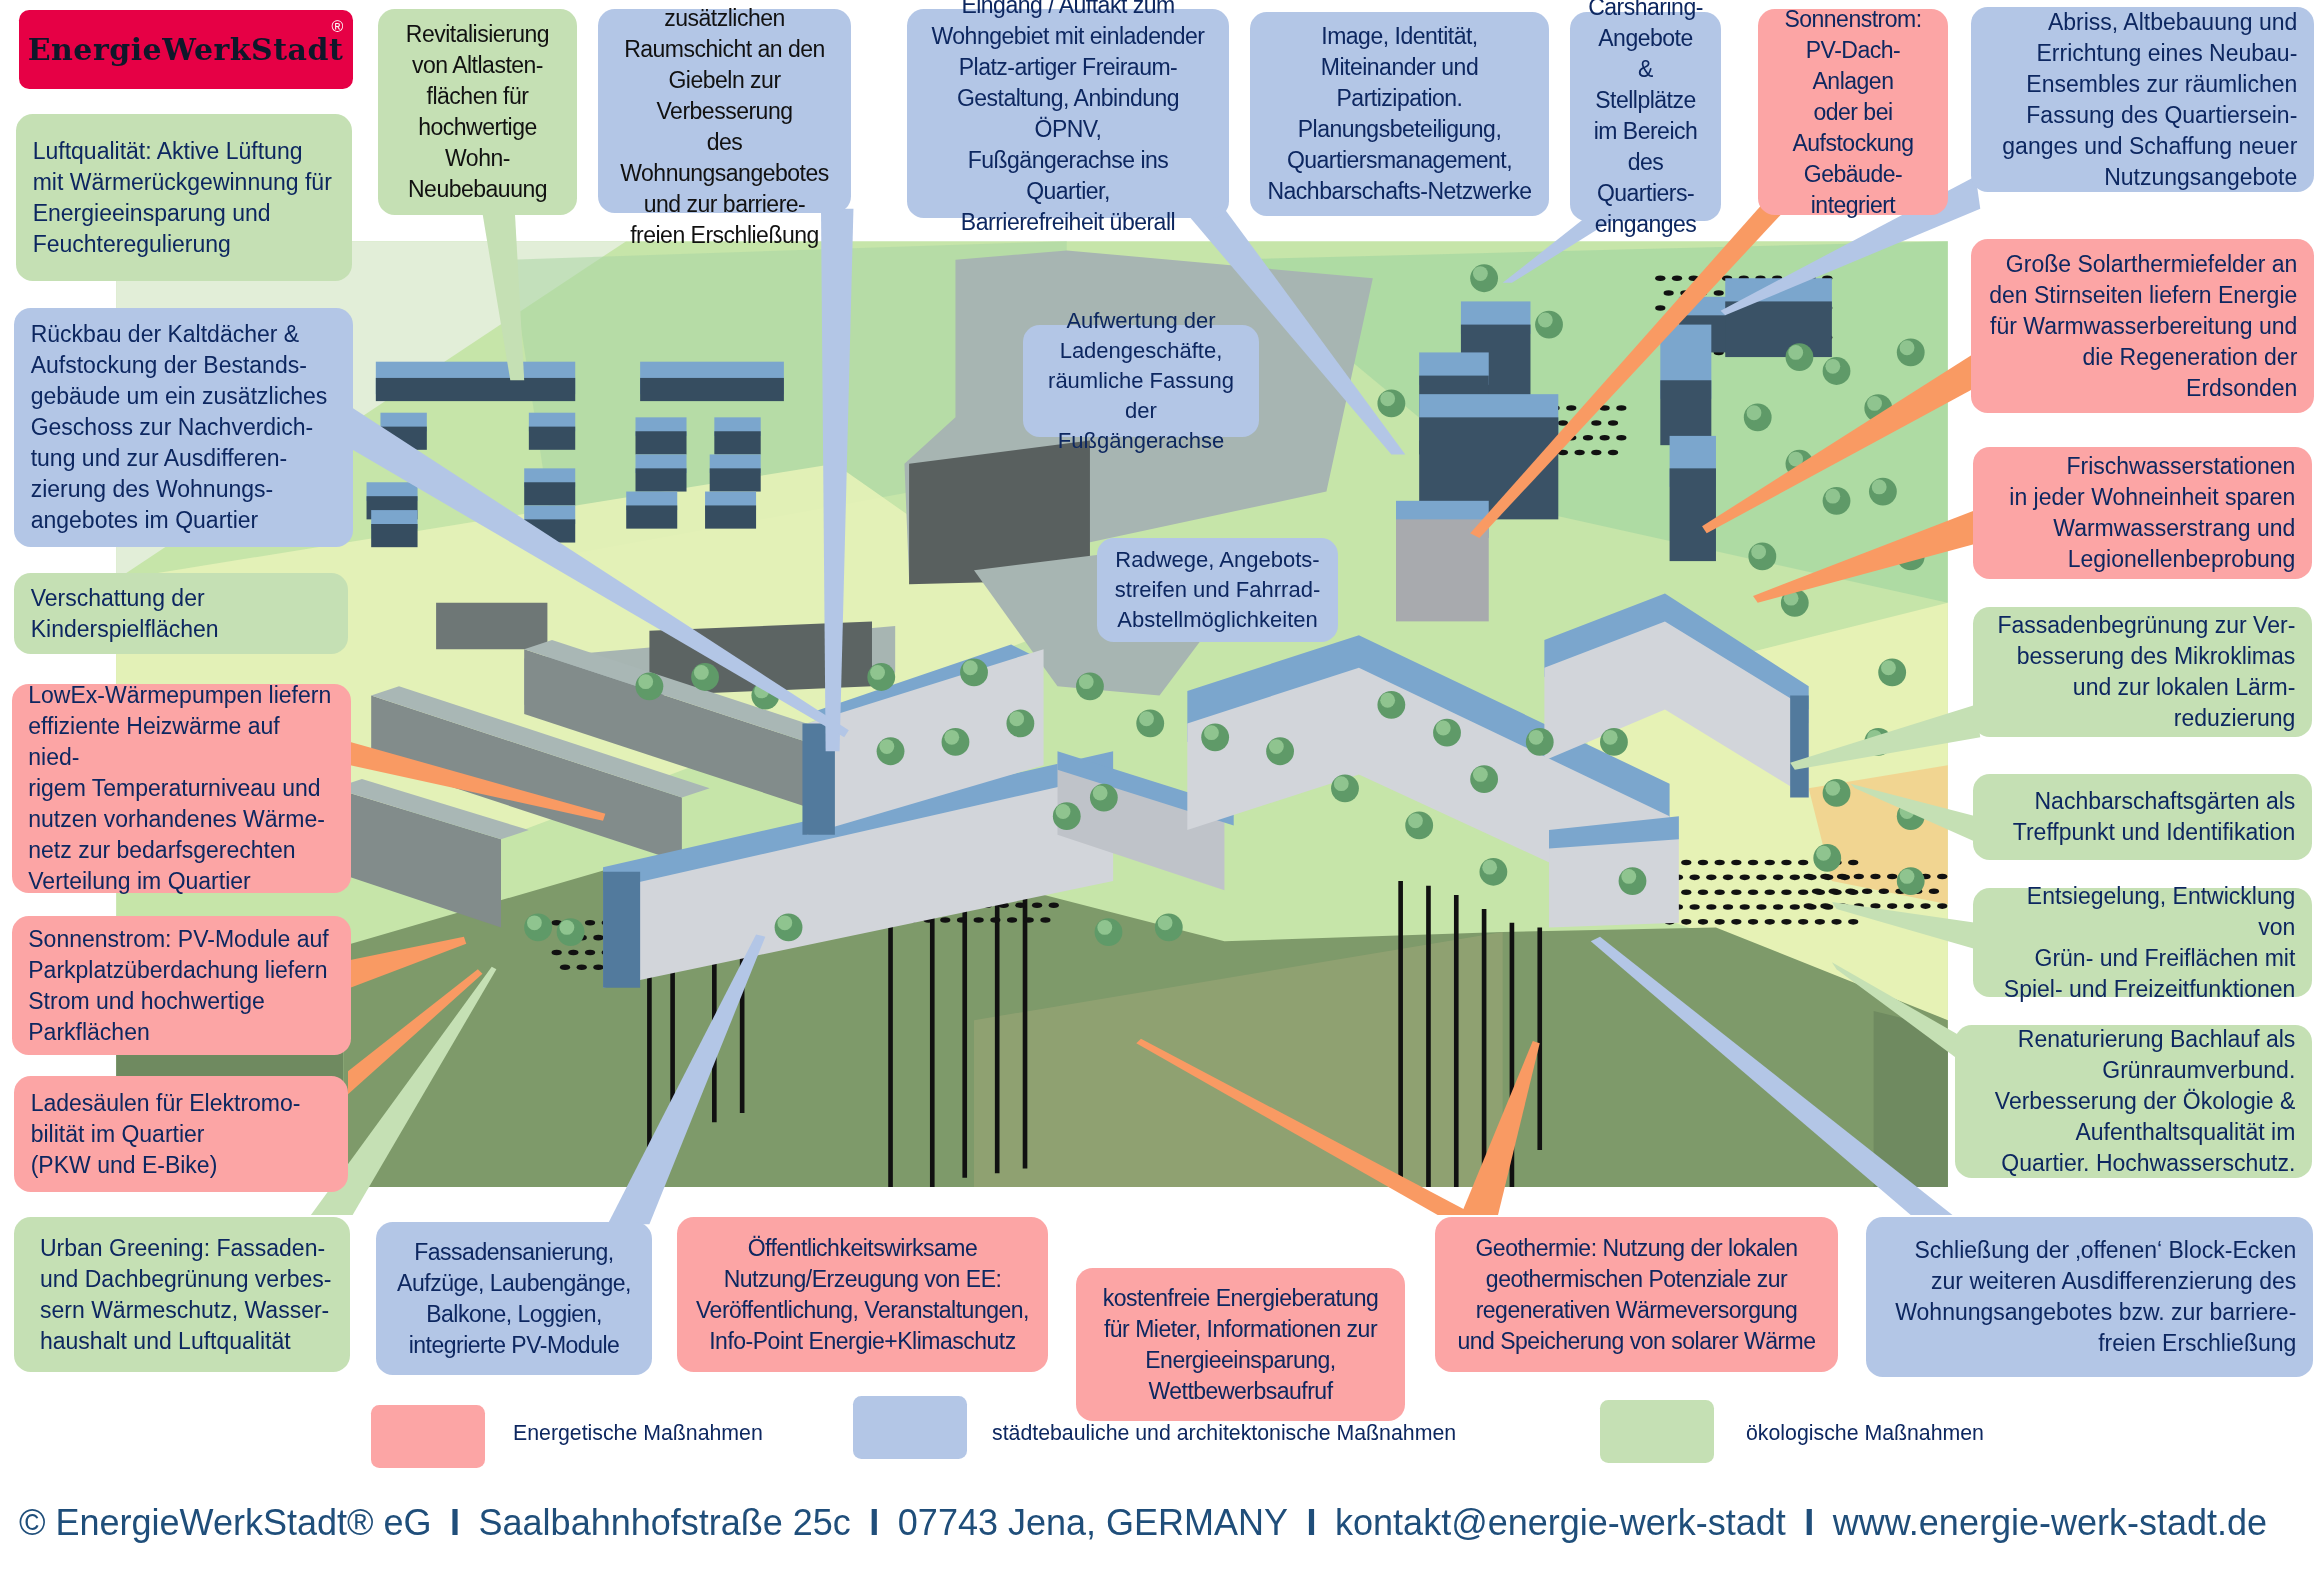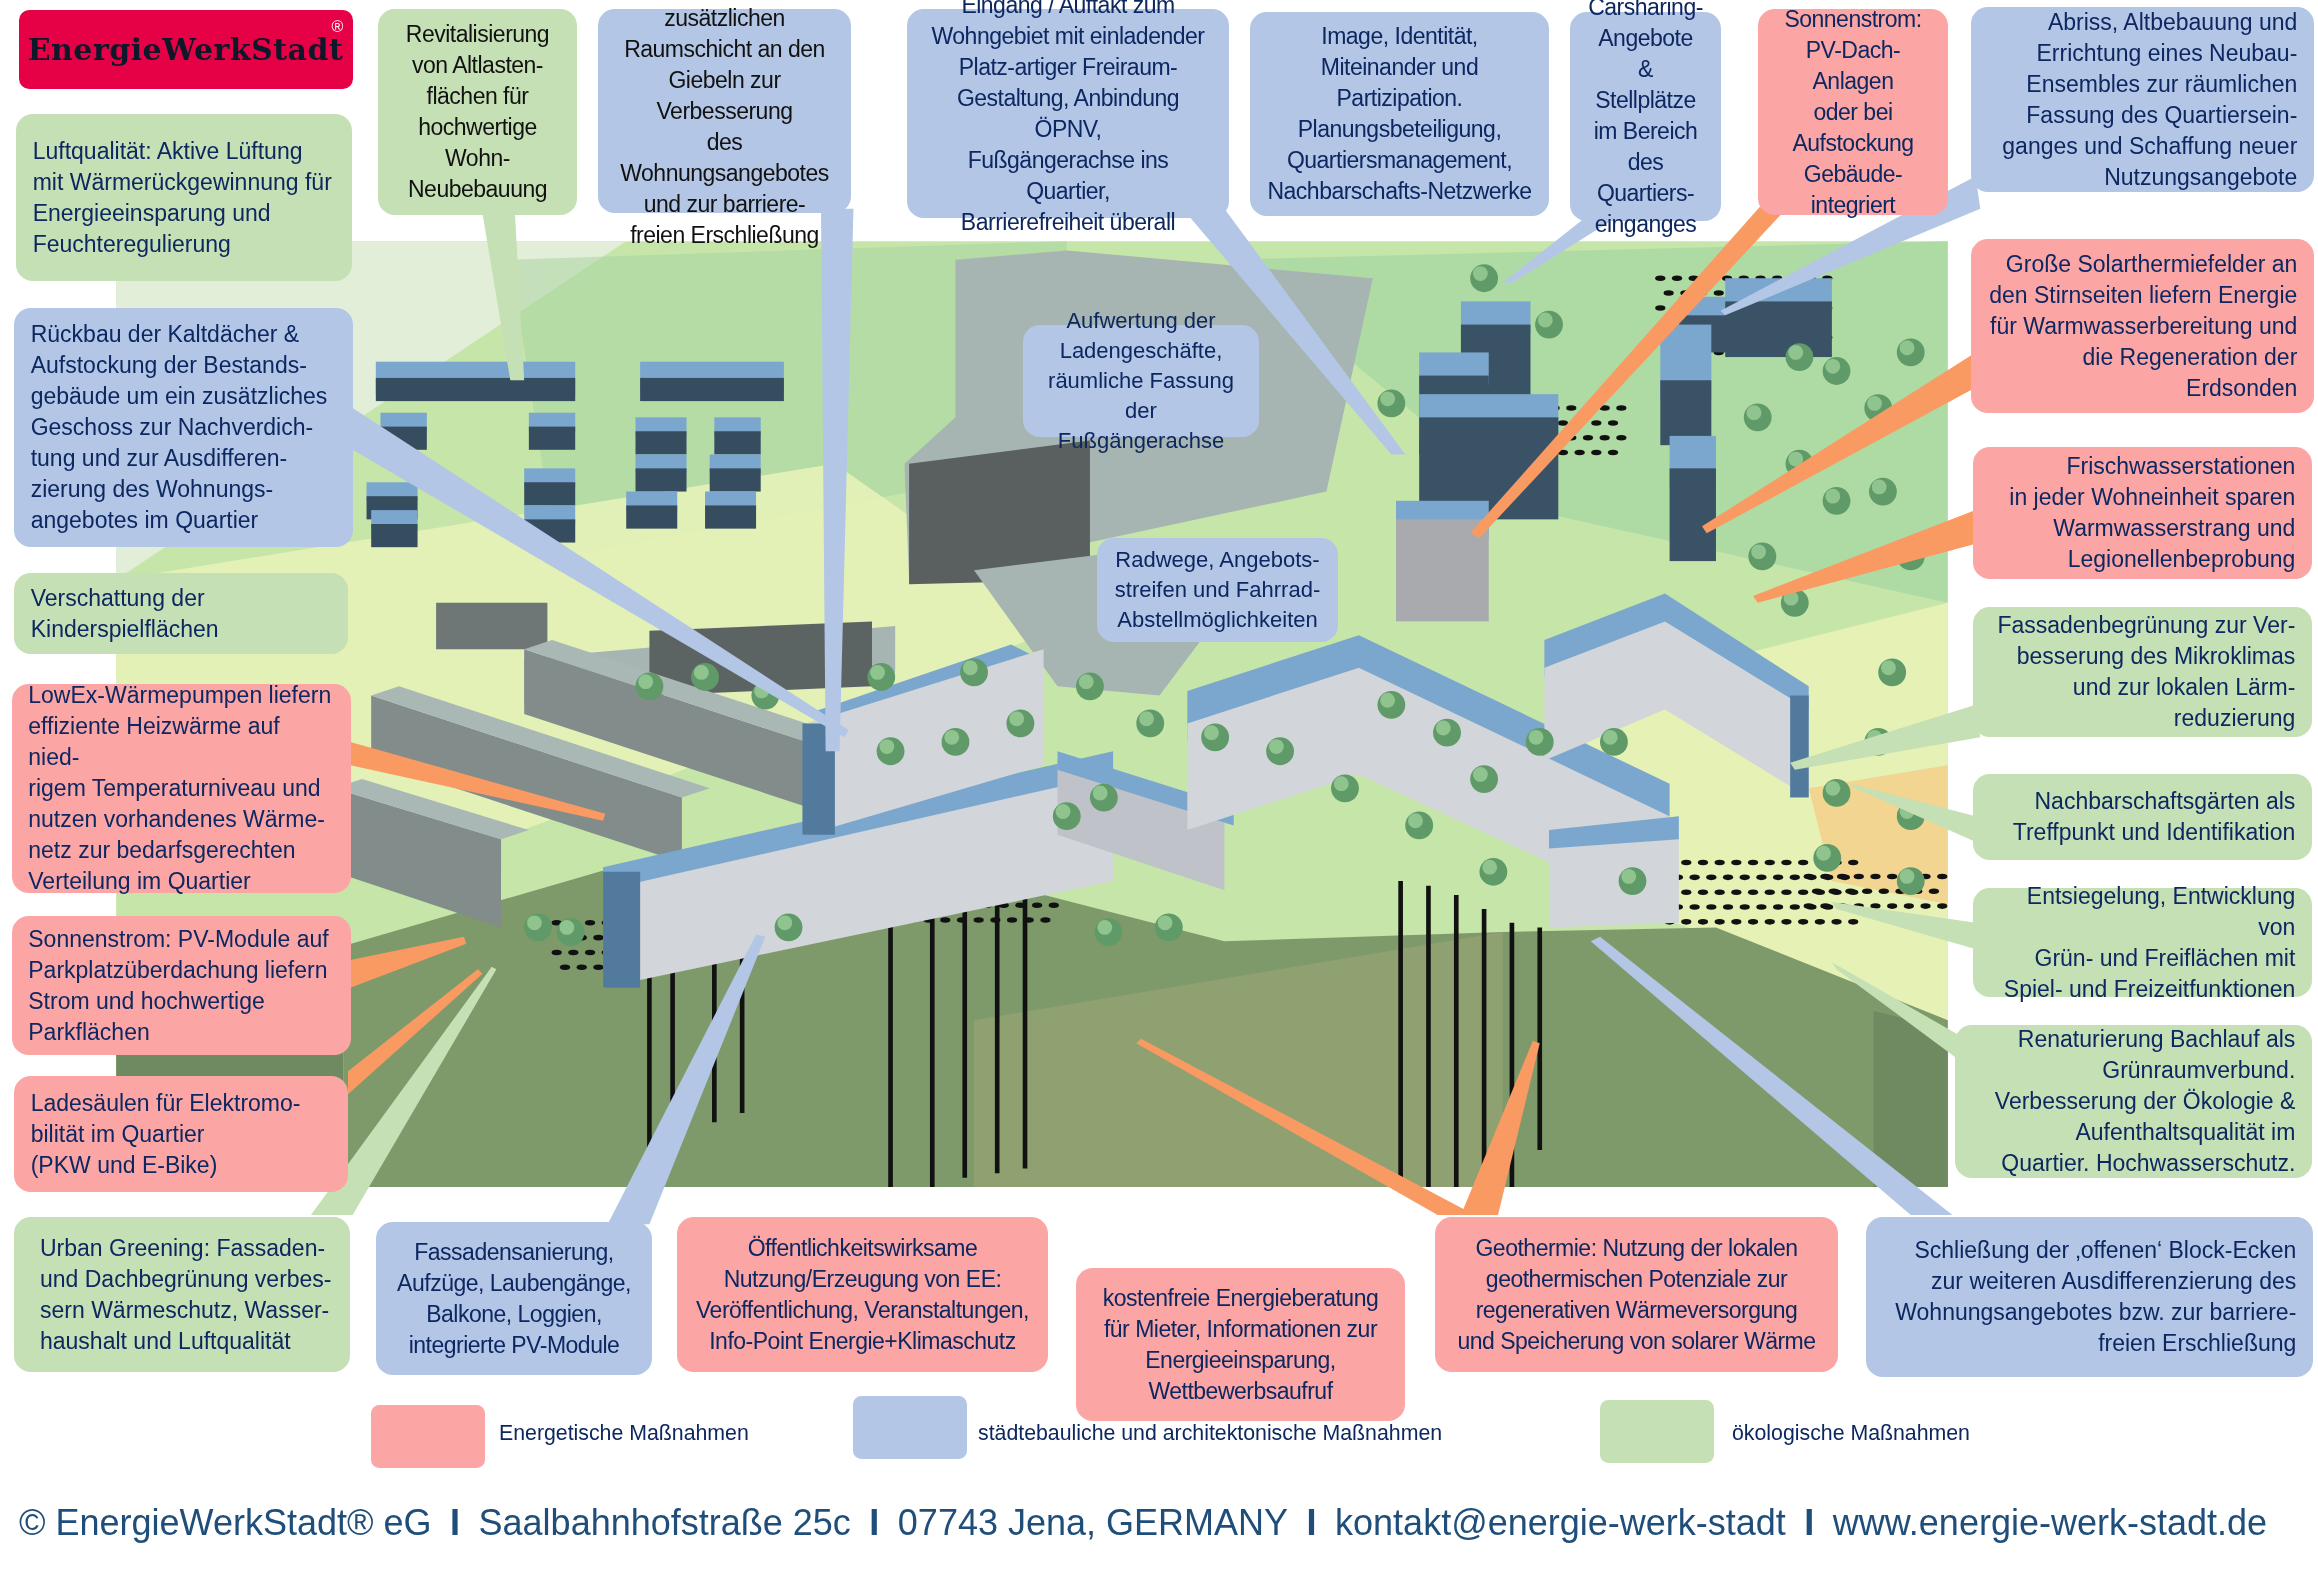--- a/index.html
+++ b/index.html
@@ -11,21 +11,21 @@
   .box.right{text-align:right;}
   .box.center{text-align:center;}
   .energy{background:#fca5a5;}
   .urban{background:#b3c6e6;}
   .eco{background:#c5e0b4;}
   .onmap{font-size:22px;line-height:30px;}
   #logo{position:absolute;left:18.5px;top:10.2px;width:334px;height:79px;background:#e60045;border-radius:10.2px;display:flex;align-items:center;justify-content:center;}
   #logo-text{color:#0f172a;font-family:"DejaVu Serif","Liberation Serif",serif;font-weight:bold;font-size:30px;letter-spacing:0.5px;}
   #logo-reg{position:absolute;right:9.3px;top:8.3px;color:#fff;font-size:16px;}
   .legend-swatch{position:absolute;border-radius:8.3px;}
-  .legend-label{position:absolute;color:#0d2760;font-size:21.3px;}
+  .legend-label{position:absolute;color:#0d2760;font-size:21.3px;margin-left:14px;}
   #footer{position:absolute;left:0;width:2286px;top:1502px;text-align:center;color:#1f4e7a;font-size:36px;}
   #footer span.sep{display:inline-block;margin:0 18.5px;font-weight:bold;}
 </style>
 </head>
 <body>
 
 <svg id="scene" viewBox="0 0 5000 3390" xmlns="http://www.w3.org/2000/svg">
 
   <g>
     <polygon points="250,520 4200,520 4200,2560 250,2560" fill="#c6e5a9"></polygon>

